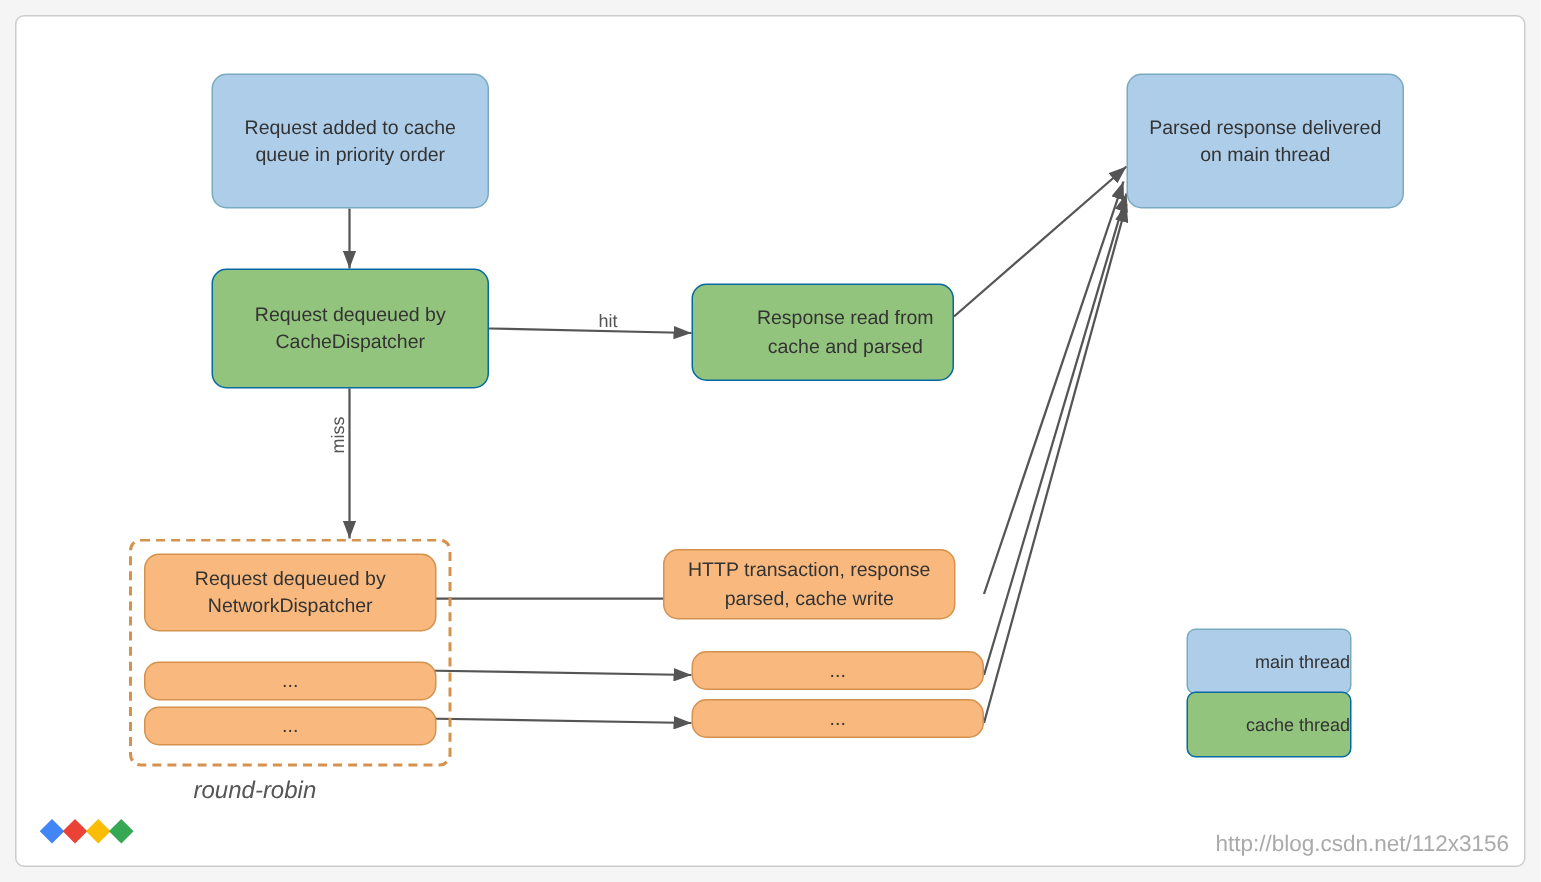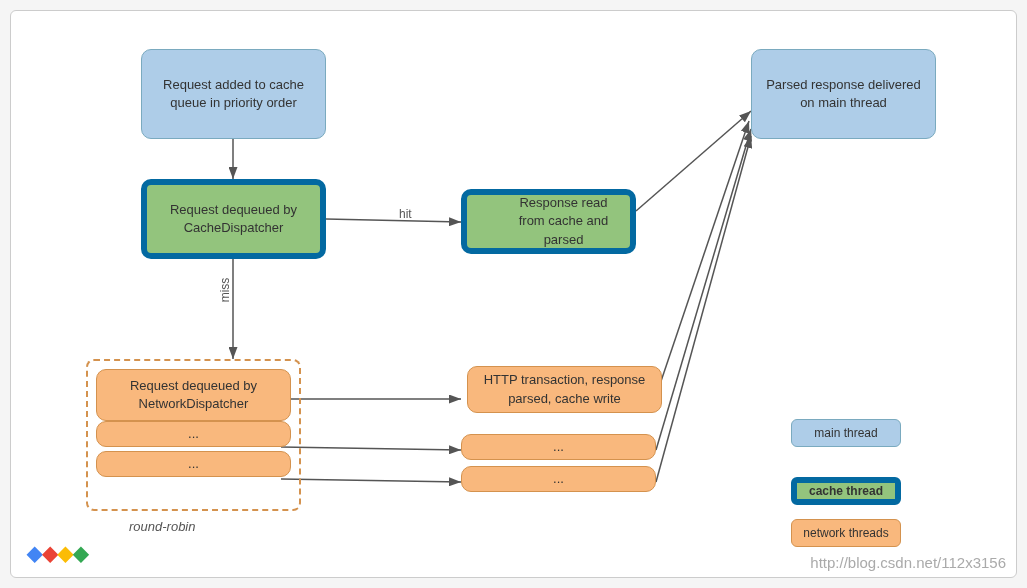--- a/index.html
+++ b/index.html
@@ -32,21 +32,21 @@
       line-height: 1.4;
       padding: 8px 10px;
     }
     .box-blue {
       background: #aecde8;
       border: 1px solid #7aaabf;
       color: #333;
     }
     .box-green {
       background: #93c47d;
-      border: 6px solid #0369a1;
+      border: 1px solid #0369a1;
       color: #333;
     }
     .box-orange {
       background: #f9b87d;
       border: 1px solid #d4924e;
       color: #333;
     }
     
     .dashed-container {
       position: absolute;
@@ -55,41 +55,41 @@
       padding: 8px;
     }
     
     .arrow-label {
       position: absolute;
       font-size: 12px;
       color: #555;
     }
     .legend-box {
       width: 110px;
-      height: 28px;
+      height: 44px;
       border-radius: 6px;
       display: flex;
       align-items: center;
-      justify-content: center;
+      justify-content: flex-end;
       font-size: 12px;
     }
     
     .svg-overlay {
       position: absolute;
       top: 0;
       left: 0;
       width: 100%;
       height: 100%;
       pointer-events: none;
     }
     
     .italic-label {
       position: absolute;
       font-style: italic;
-      font-size: 13px;
+      font-size: 16px;
       color: #555;
     }
     
     .google-logo {
       position: absolute;
       bottom: 12px;
       left: 16px;
       font-size: 20px;
       font-weight: bold;
     }
@@ -148,34 +148,34 @@
   <div class="box box-green" style="left:450px; top:178px; width:175px; height:65px;padding-left:40px;">
     <span>Response read from cache and parsed</span>
   </div>
 
   <div class="box box-blue" style="left:740px; top:38px; width:185px; height:90px;">
     <span>Parsed response delivered on main thread</span>
   </div>
 
   <div class="dashed-container" style="left:75px; top:348px; width:215px; height:152px;">
 
-    <div class="box box-orange" style="position:relative; left:0; top:0; width:195px; height:52px; margin-bottom:0;">
+    <div class="box box-orange" style="position:relative; left:0; top:0; width:195px; height:52px; margin-bottom:20px;">
       <span>Request dequeued by NetworkDispatcher</span>
     </div>
 
     <div class="box box-orange" style="position:relative; left:0; top:0; width:195px; height:26px; margin-bottom:4px;">
       <span>...</span>
     </div>
 
     <div class="box box-orange" style="position:relative; left:0; top:0; width:195px; height:26px;">
       <span>...</span>
     </div>
   </div>
 
-  <div class="box box-orange" style="left:456px; top:355px; width:195px; height:47px;">
+  <div class="box box-orange" style="left:431px; top:355px; width:195px; height:47px;">
     <span>HTTP transaction, response parsed, cache write</span>
   </div>
 
   <div class="box box-orange" style="left:450px; top:423px; width:195px; height:26px;">
     <span>...</span>
   </div>
 
   <div class="box box-orange" style="left:450px; top:455px; width:195px; height:26px;">
     <span>...</span>
   </div>
@@ -183,30 +183,25 @@
   <div class="arrow-label" style="left:368px; top:196px;margin-left:20px;">hit</div>
   <div class="arrow-label" style="left:202px; top:272px; transform: rotate(-90deg); transform-origin: center;">miss</div>
 
   <div class="italic-label" style="left:118px; top:508px;">round-robin</div>
 
   <div style="position:absolute; left:780px; top:408px; display:flex; align-items:center;">
     <div class="legend-box box-blue">
       <span>main thread</span>
     </div>
   </div>
-  <div style="position:absolute; left:780px; top:466px; display:flex; align-items:center;font-weight:bold;">
+  <div style="position:absolute; left:780px; top:450px; display:flex; align-items:center;">
     <div class="legend-box box-green">
       <span>cache thread</span>
     </div>
   </div>
-  <div style="position:absolute; left:780px; top:508px; display:flex; align-items:center;">
-    <div class="legend-box box-orange">
-      <span>network threads</span>
-    </div>
-  </div>
 
   <div class="google-logo">
     <span style="color:#4285F4;">◆</span><span style="color:#EA4335;">◆</span><span style="color:#FBBC05;">◆</span><span style="color:#34A853;">◆</span>
   </div>
 
   <div class="watermark">http://blog.csdn.net/112x3156</div>
 
 </div>
 
 </body></html>

